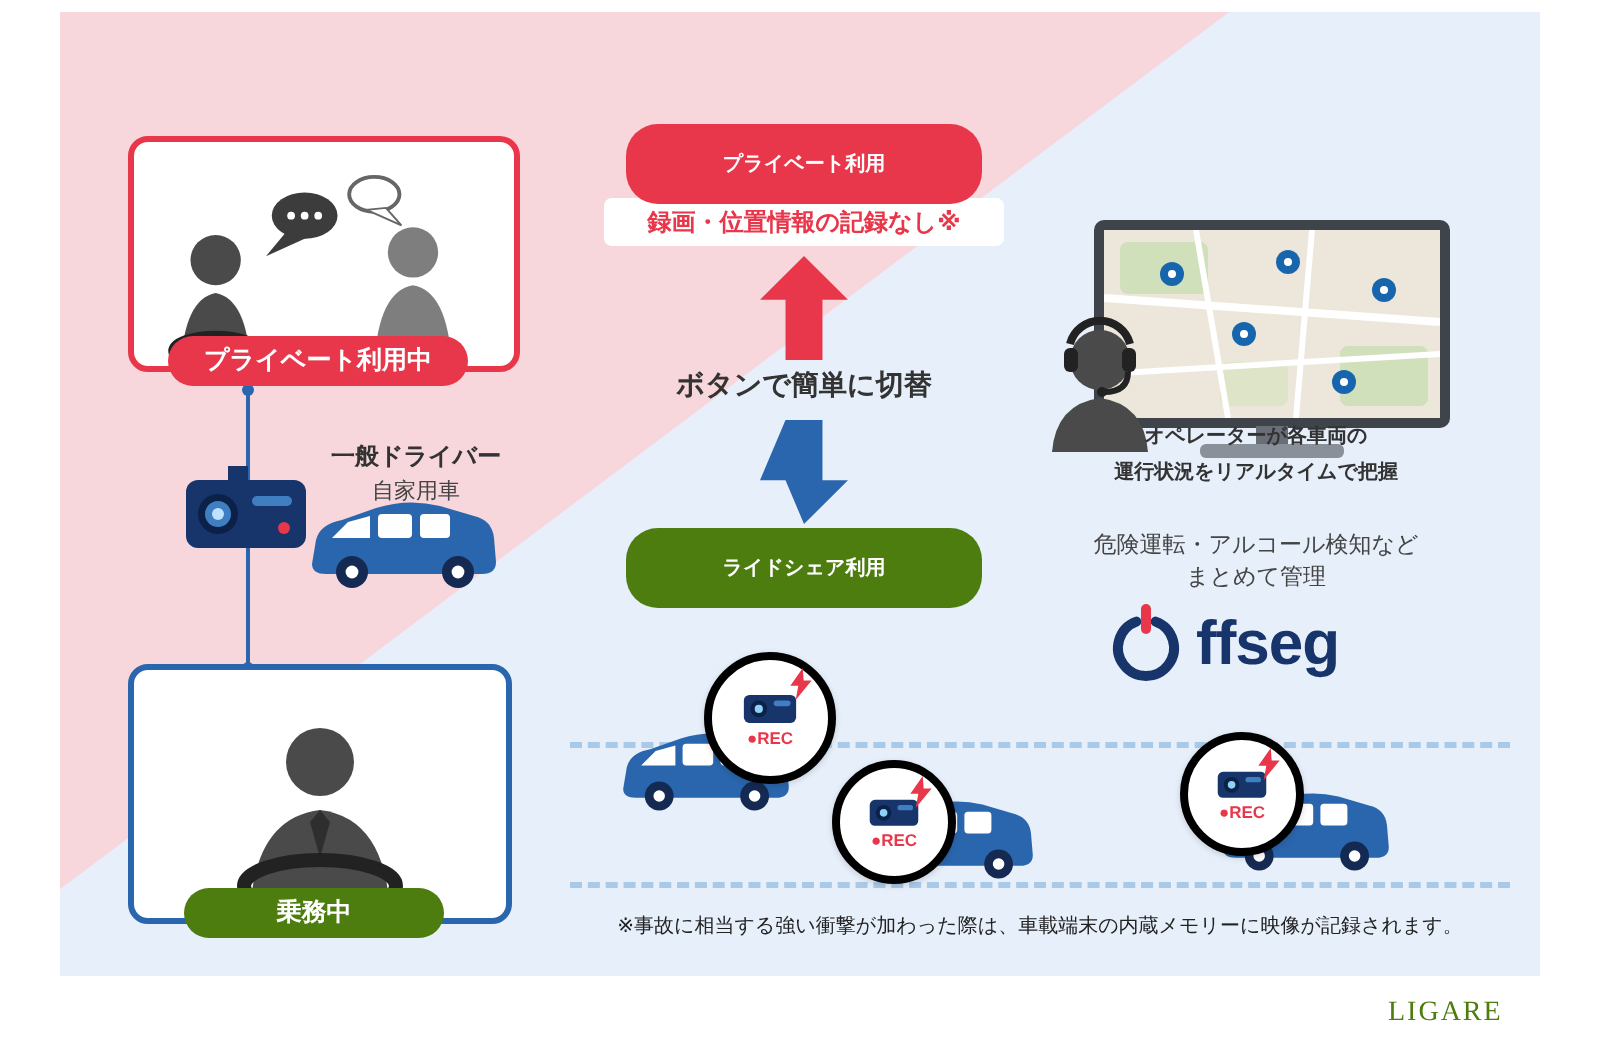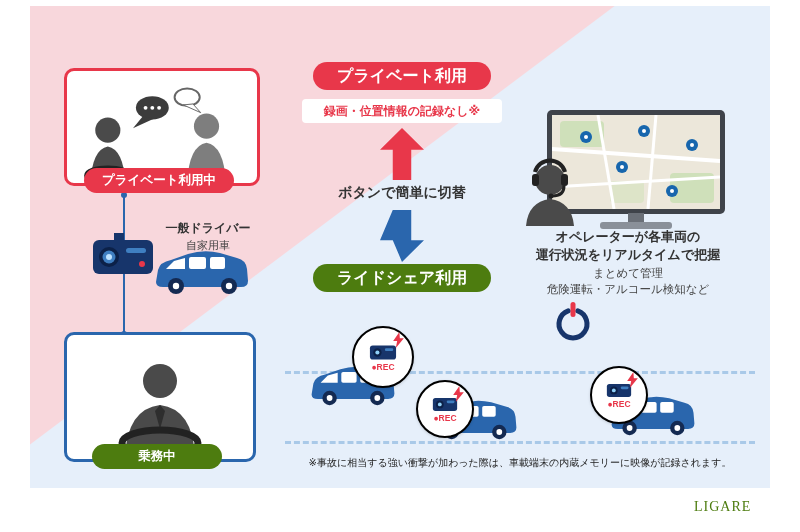--- a/index.html
+++ b/index.html
@@ -11,50 +11,50 @@
   .pink{position:absolute;left:0;top:0;width:100%;height:100%;background:#f8d7dc;
         clip-path:polygon(0 0,79% 0,0 91%);}
   
   .card{position:absolute;background:#fff;border-radius:10px;z-index:3;}
   .card.red{border:3px solid #e8374a;}
   .card.blue{border:3px solid #2a66ad;}
   .pill{position:absolute;display:flex;align-items:center;justify-content:center;
         color:#fff;font-weight:bold;white-space:nowrap;z-index:6;}
   .pill.red{background:#e8374a;}
   .pill.blue{background:#4d7c0f;}
-  .btn{height:28px;width:178px;border-radius:16px;font-size:16px;}
+  .btn{height:40px;width:178px;border-radius:16px;font-size:10px;}
   .tag{height:25px;border-radius:13px;font-size:12.5px;}
   .note-box{position:absolute;left:302px;top:99px;width:200px;height:24px;background:#fff;
         border-radius:4px;display:flex;align-items:center;justify-content:center;
         color:#e8374a;font-weight:bold;font-size:12px;z-index:4;white-space:nowrap;}
   .switch-caption{position:absolute;left:312px;top:184px;width:180px;text-align:center;
         font-size:14px;font-weight:bold;color:#333;z-index:4;white-space:nowrap;}
   .arrow{position:absolute;width:44px;height:52px;z-index:3;}
   .arrow.up{background:#e8374a;clip-path:polygon(50% 0,100% 42%,71% 42%,71% 100%,29% 100%,29% 42%,0 42%);}
   .arrow.down{background:#2a66ad;clip-path:polygon(50% 100%,100% 58%,71% 58%,71% 0,29% 0,0 58%,29% 58%);}
   .label-strong{position:absolute;font-weight:bold;color:#333;white-space:nowrap;z-index:4;}
   .label-small{position:absolute;color:#444;white-space:nowrap;z-index:4;}
   .connector{position:absolute;left:123px;top:194px;width:2px;height:142px;background:#2a66ad;z-index:1;}
   .dot{position:absolute;width:6px;height:6px;border-radius:50%;background:#2a66ad;z-index:1;}
   
   .monitor{position:absolute;left:547px;top:110px;width:178px;height:104px;background:#3f434a;
         border-radius:5px;padding:5px;box-sizing:border-box;z-index:2;}
   .stand-neck{position:absolute;left:628px;top:213px;width:16px;height:10px;background:#6a6f77;z-index:2;}
   .stand-base{position:absolute;left:600px;top:222px;width:72px;height:7px;background:#8a9099;border-radius:3px;z-index:2;}
-  .op-text{position:absolute;left:508px;top:228px;width:240px;text-align:center;
-        font-size:13px;font-weight:bold;color:#333;line-height:18px;z-index:4;}
+  .op-text{position:absolute;left:508px;top:210px;width:240px;text-align:center;
+        font-size:10px;font-weight:bold;color:#333;line-height:18px;z-index:4;}
   .op-sub{position:absolute;left:508px;top:265px;width:240px;text-align:center;
         font-size:11.5px;color:#444;line-height:16px;z-index:4;}
   
   .logo{position:absolute;left:554px;top:300px;display:flex;align-items:center;z-index:4;}
   .logo-text{font-size:31px;font-weight:800;color:#17356b;letter-spacing:-0.5px;line-height:44px;}
   
   .dash{position:absolute;height:0;border-top:3px dashed #a9c9e8;z-index:1;}
   .car{position:absolute;z-index:4;}
-  .callout{position:absolute;background:#fff;border:2px solid #000000;border-radius:50%;
+  .callout{position:absolute;background:#fff;border:4px solid #000000;border-radius:50%;
         display:flex;flex-direction:column;align-items:center;justify-content:center;
         box-shadow:0 1px 3px rgba(0,0,0,0.15);z-index:5;}
   .callout .bolt{position:absolute;top:4px;right:8px;width:11px;height:16px;}
   .rec{color:#e8374a;font-size:8.5px;font-weight:bold;line-height:1;margin-top:1px;white-space:nowrap;}
   .footnote{position:absolute;left:282px;top:456px;width:476px;text-align:center;
         font-size:10px;color:#222;z-index:4;white-space:nowrap;}
   .watermark{position:absolute;left:694px;top:499px;font-family:"Liberation Serif",serif;
         font-size:14px;color:#4d7c0f;letter-spacing:1px;z-index:2;}
 </style>
 </head>
@@ -168,29 +168,30 @@
       <rect x="49" y="20" width="7" height="12" rx="3" fill="#222"></rect>
       <path d="M52,32 Q52,42 40,42" fill="none" stroke="#222" stroke-width="3"></path>
       <circle cx="39" cy="42" r="2.5" fill="#222"></circle>
     </svg>
   </div>
   <div class="op-text">
     <div>オペレーターが各車両の</div>
     <div>運行状況をリアルタイムで把握</div>
   </div>
   <div class="op-sub">
+    <div>危険運転・アルコール検知など</div>
     <div>まとめて管理</div>
-    <div>危険運転・アルコール検知など</div>
   </div>
 
   <div class="logo">
     <svg width="44" height="44" viewBox="0 0 44 44">
       <path d="M14.2,10.8 A14,14 0 1 0 23.8,10.8" fill="none" stroke="#17356b" stroke-width="5" stroke-linecap="round"></path>
       <rect x="16.5" y="2" width="5" height="15" rx="2.5" fill="#e8374a"></rect>
     </svg>
+    <span class="logo-text">ffseg</span>
   </div>
 
   <div class="dash" style="left:285px;top:371px;width:470px;"></div>
   <div class="dash" style="left:285px;top:441px;width:470px;"></div>
 
   <div class="car" style="left:308px;top:362px;">
     <svg width="90" height="45" viewBox="0 0 100 50">
       <path d="M4,36 L6,24 Q8,16 19,14 L36,8 Q52,3 68,7 L85,12 Q94,14 95,23 L96,35 Q96,41 89,41 L11,41 Q4,41 4,36 Z" fill="#2a66ad"></path>
       <polygon points="14,23 22,15 33,12 33,23" fill="#fff"></polygon>
       <rect x="37" y="11" width="17" height="12" rx="2" fill="#fff"></rect>

